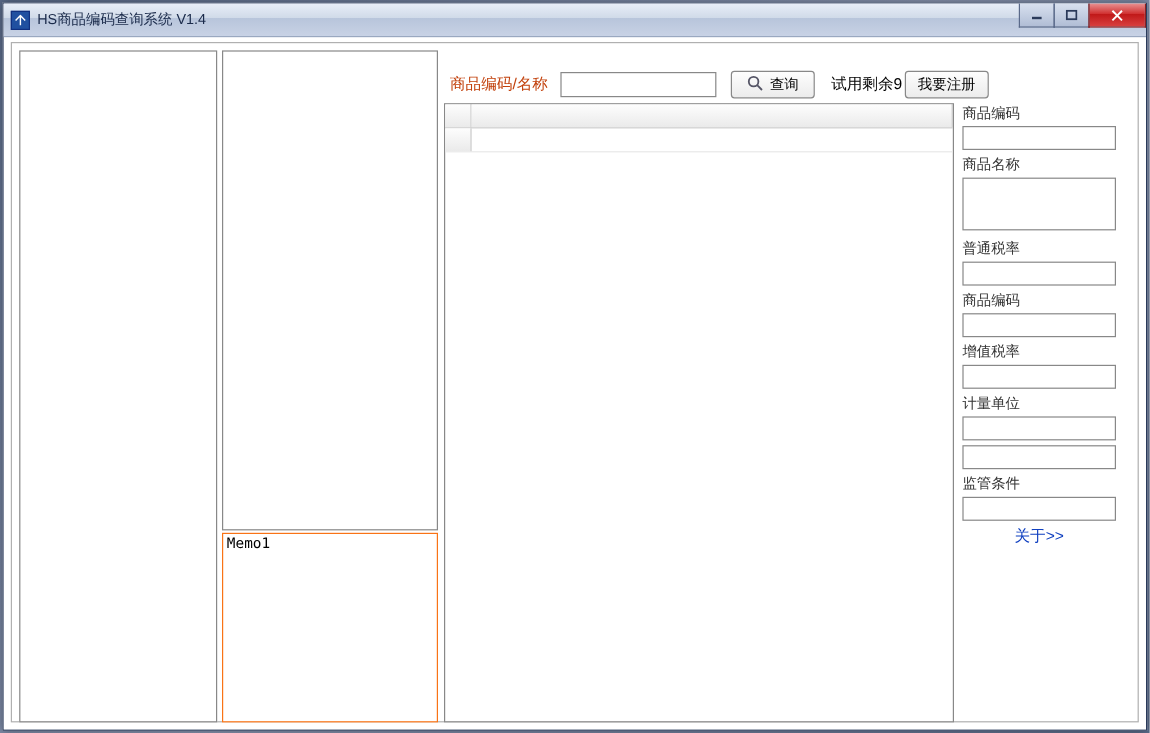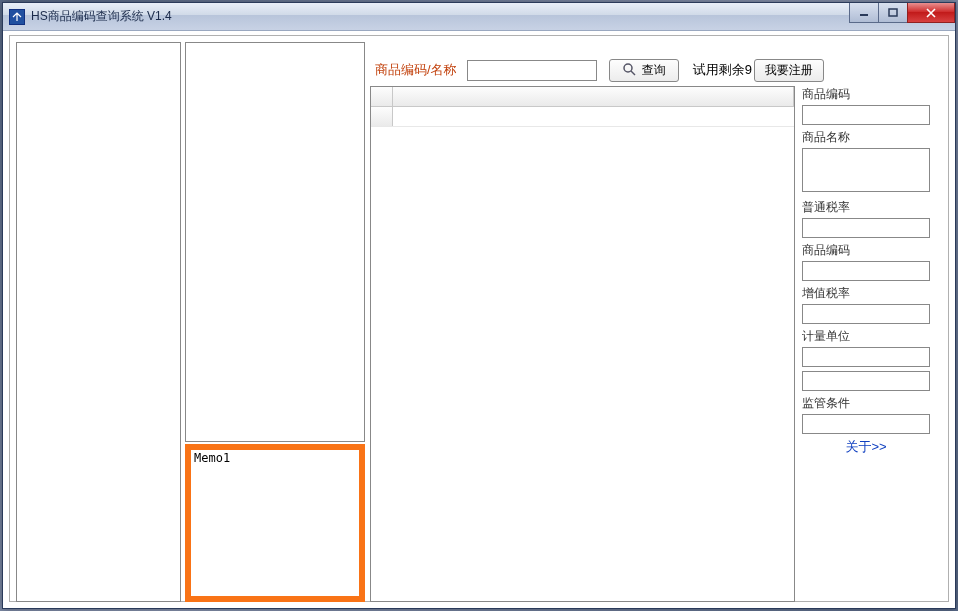--- a/index.html
+++ b/index.html
@@ -106,21 +106,21 @@
   height: 400px;
   border: 1px solid #888;
   background: #fff;
 }
 .memo-bottom {
   position: absolute;
   left: 0;
   top: 402px;
   width: 100%;
   height: 158px;
-  border: 6px solid #f97316;
+  border: 1px solid #f97316;
   background: #fff;
   padding: 1px 3px;
   font-family: "SimSun", monospace;
 }
 .search-row {
   position: absolute;
   left: 365px;
   top: 20px;
   right: 10px;
   height: 28px;

